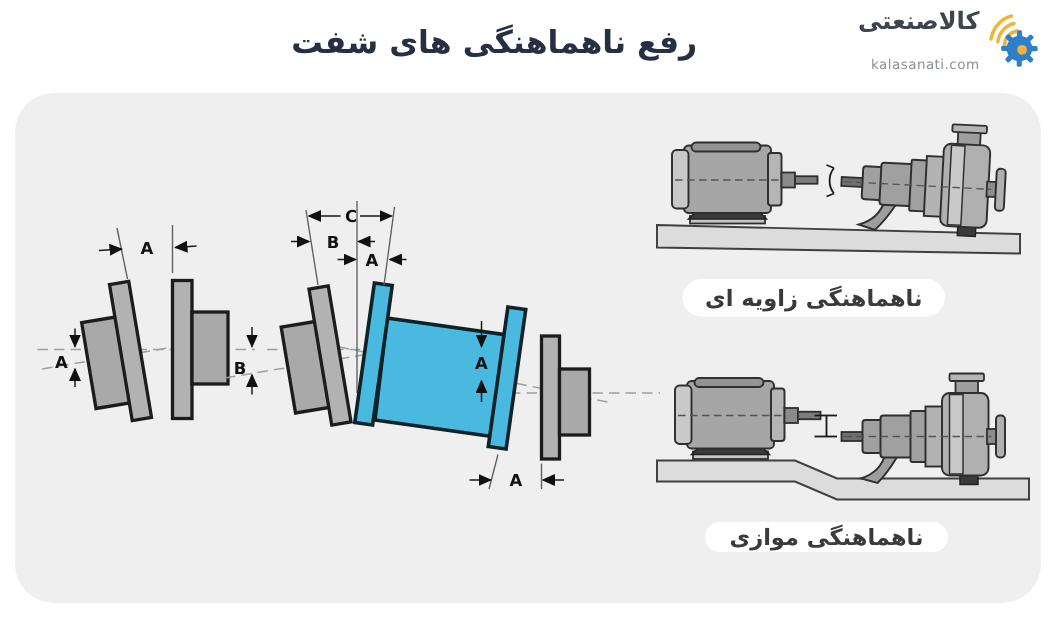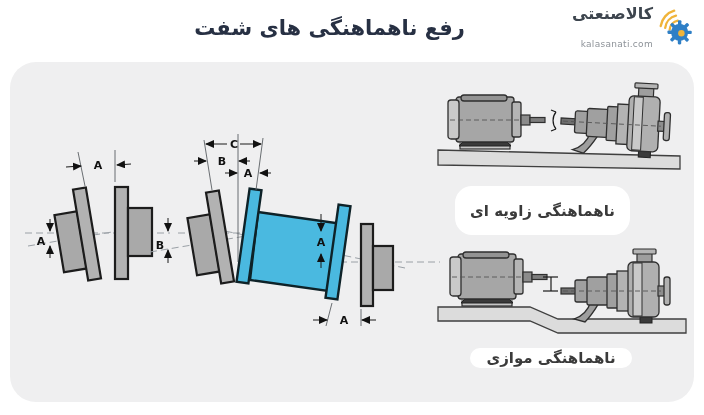--- a/index.html
+++ b/index.html
@@ -23,21 +23,21 @@
   .logo-brand{direction:rtl;font-size:16px;font-weight:bold;color:#3d454e;}
   .logo-domain{font-size:9px;color:#8d9298;letter-spacing:.3px;margin-top:17px;}
 
   .panel{position:absolute;left:10px;top:62px;width:684px;height:340px;
     background:var(--panel-bg);border-radius:26px;}
   .panel svg{position:absolute;left:0;top:0;}
 
   .caption{position:absolute;background:#ffffff;border-radius:17px;
     display:flex;align-items:center;justify-content:center;direction:rtl;
     font-size:15px;font-weight:bold;color:#3a3a3a;}
-  .caption.angular{left:445px;top:124px;width:175px;height:49px;}
+  .caption.angular{left:445px;top:124px;width:175px;height:25px;}
   .caption.parallel{left:460px;top:286px;width:162px;height:20px;}
 
   
   .flange{fill:var(--flange-gray);stroke:#1c1c1c;stroke-width:2.2;}
   .hub{fill:#a9a9a9;stroke:#1c1c1c;stroke-width:2.2;}
   .cyan{fill:var(--spacer-cyan);stroke:#0e2228;stroke-width:2.4;}
   .cline{stroke:#9aa0a6;stroke-width:1;stroke-dasharray:7 4;fill:none;}
   .ext{stroke:#5a5f63;stroke-width:.9;fill:none;}
   .dimline{stroke:#1a1a1a;stroke-width:1;fill:none;}
   .dim{font-size:11px;font-weight:600;fill:#111;}

